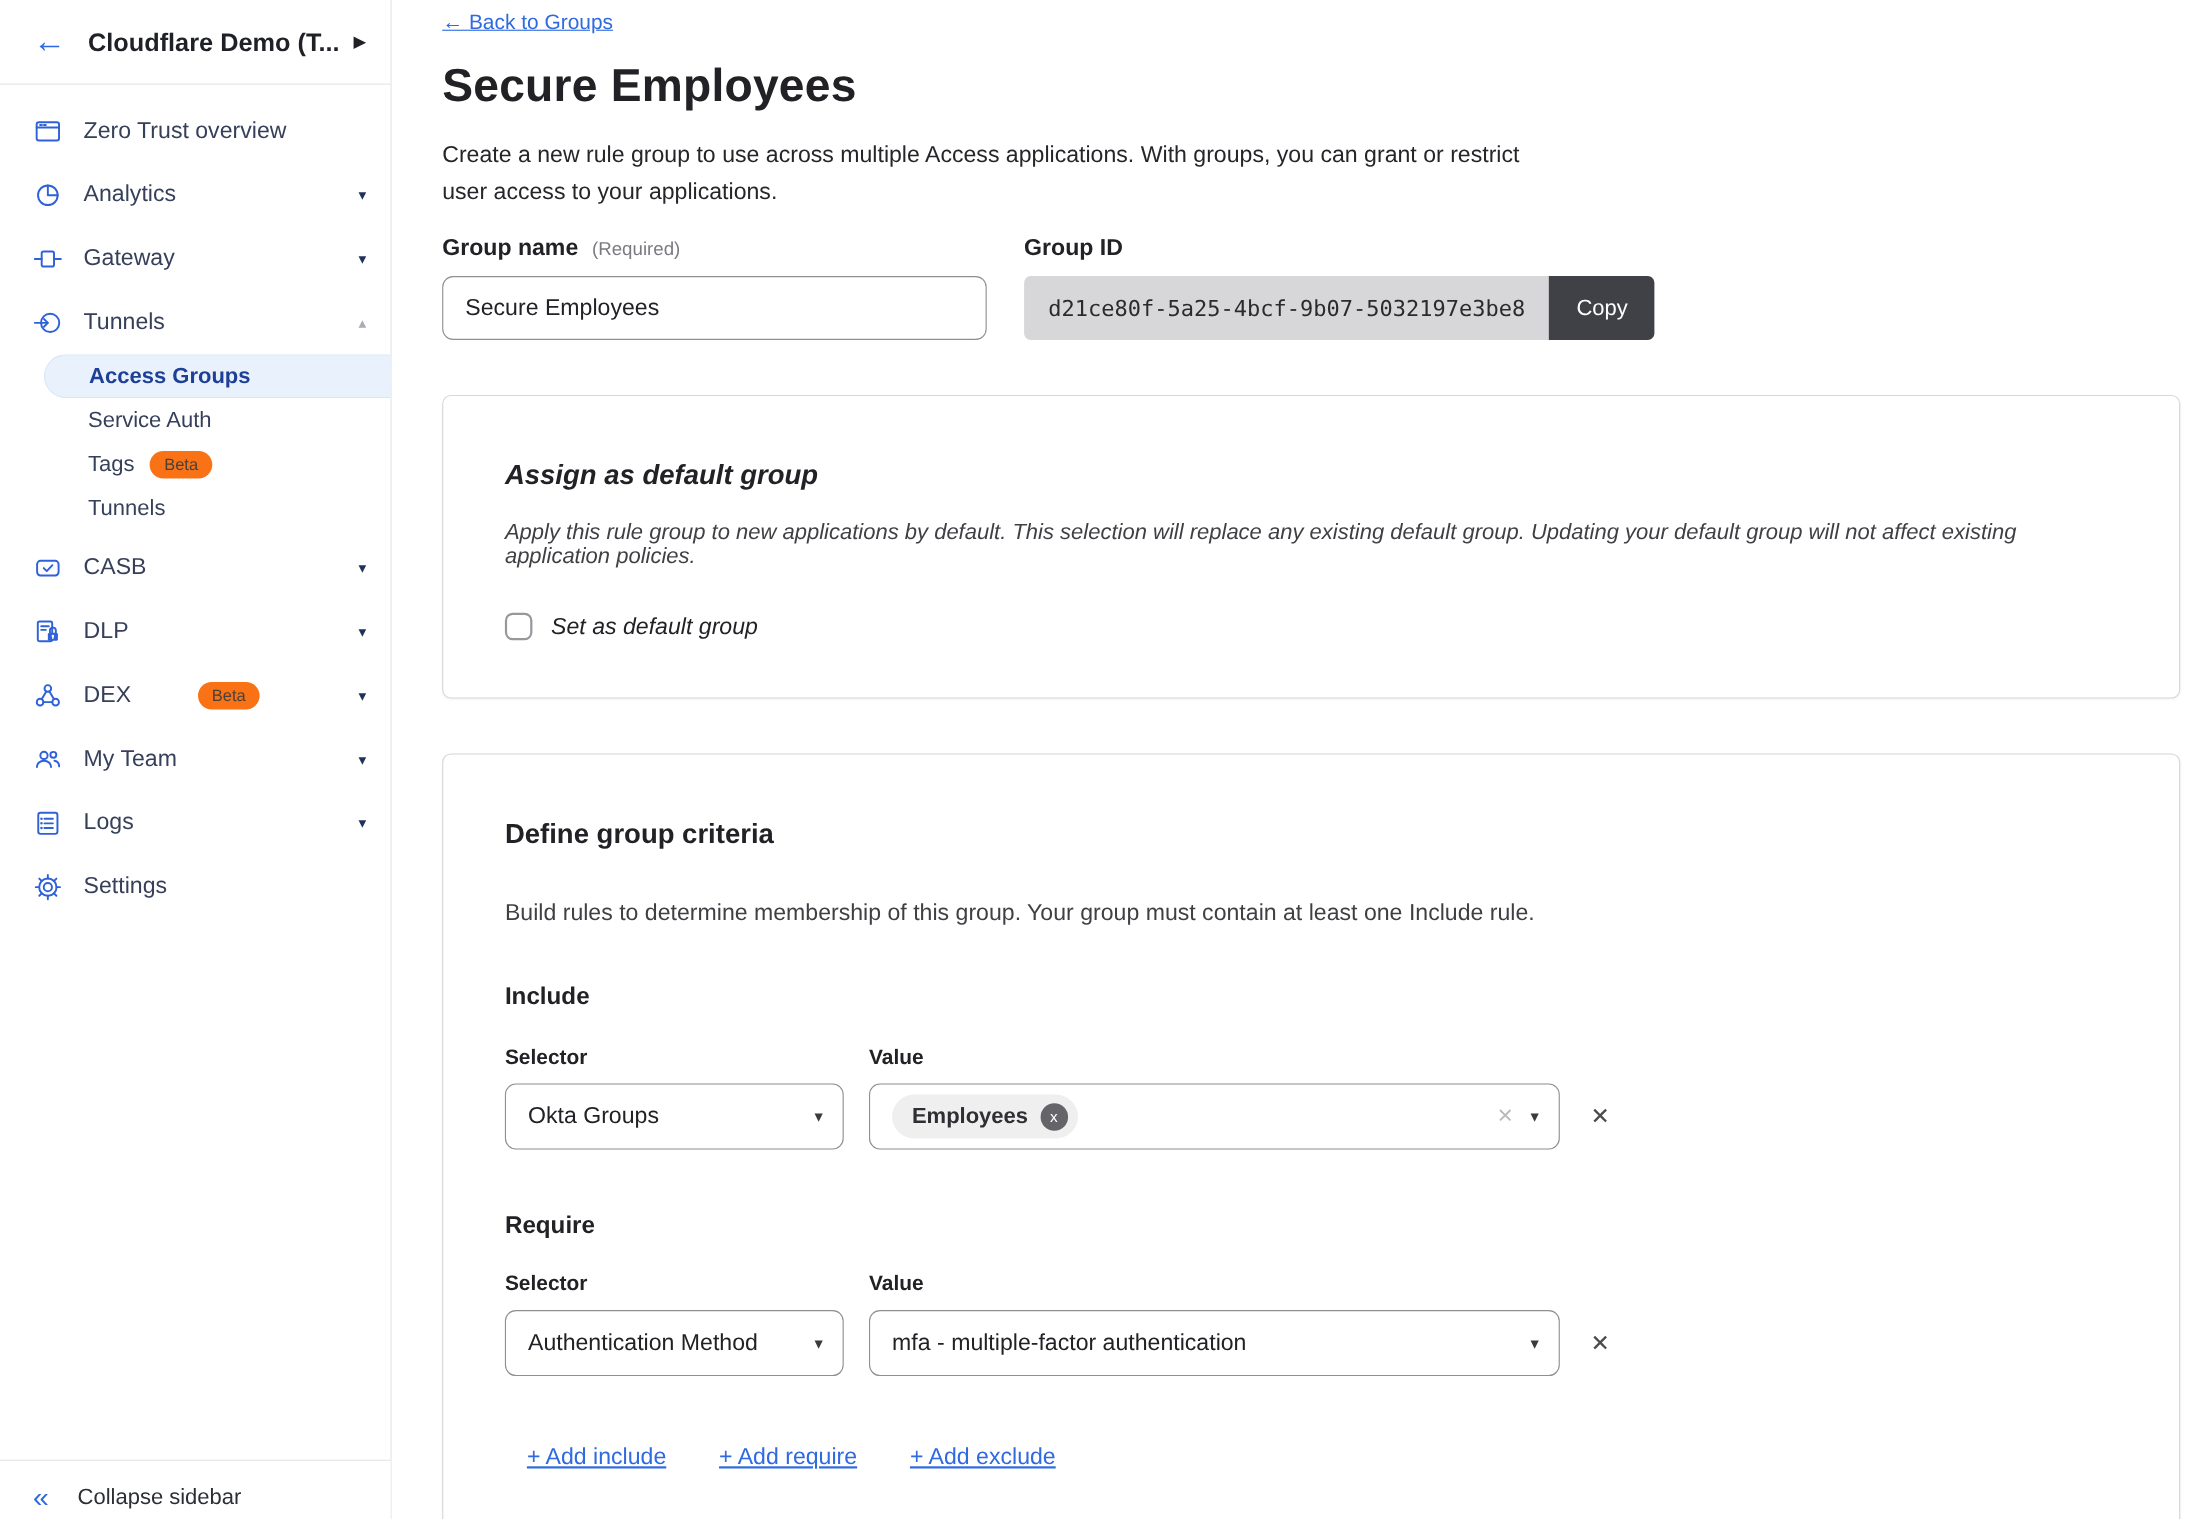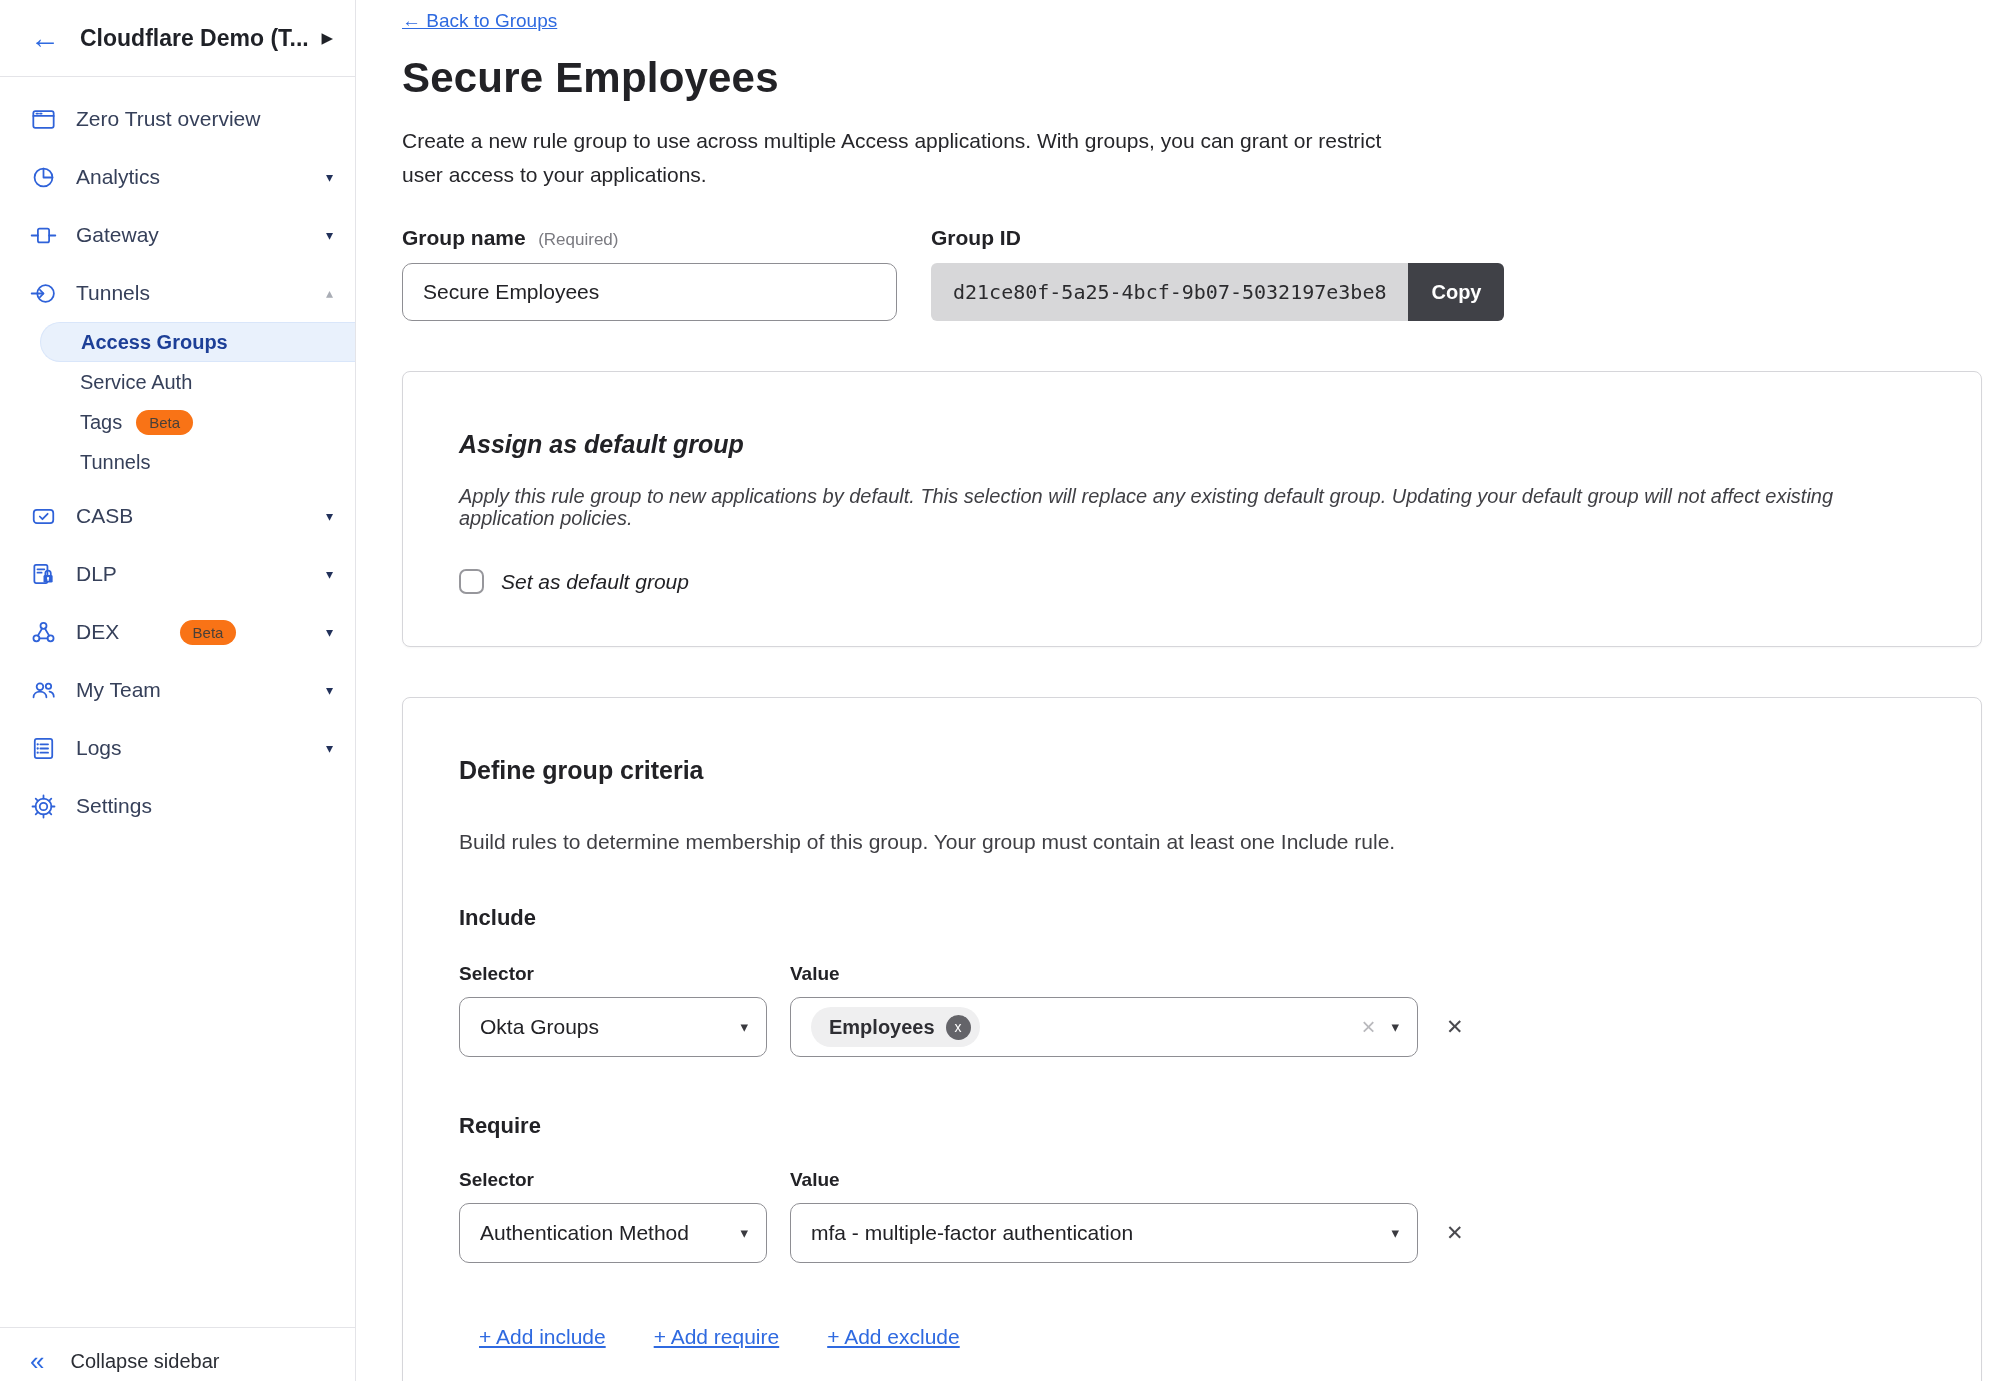--- a/index.html
+++ b/index.html
@@ -36,33 +36,33 @@
   .sb-collapse-lbl { font-size:20px; color:#2b2e35; }
   svg.nicon { stroke:#2f62d9; fill:none; stroke-width:1.7; stroke-linecap:round; stroke-linejoin:round; }
 
   
   .main { flex:1; padding:6px 0 0 46px; }
   a.link { color:#2f6ae0; text-decoration:underline; cursor:pointer; }
   .back-link { display:inline-block; font-size:19px; margin-top:4px; }
   h1.title { font-size:42px; font-weight:700; color:#222226; margin-top:22px; letter-spacing:.2px; }
   .intro { margin-top:22px; font-size:21px; line-height:34px; max-width:990px; color:#26262a; }
 
-  .form-row { display:flex; margin-top:34px; }
+  .form-row { display:flex; margin-top:22px; }
   .field-label { font-size:21px; font-weight:700; color:#222226; }
   .req-hint { font-size:17px; font-weight:400; color:#7a7a80; margin-left:8px; }
   .name-col { width:495px; }
   .name-input { margin-top:13px; width:495px; height:58px; border:1px solid #8e8e93;
     border-radius:10px; padding:0 20px; font-size:21px; color:#222226;
     font-family:"Liberation Sans", sans-serif; outline:none; background:#fff; }
   .id-col { margin-left:34px; }
   .id-box { margin-top:13px; display:flex; height:58px; }
   .id-value { background:#d7d7d9; color:#2b2b2e; font-family:"DejaVu Sans Mono", monospace;
     font-size:20px; display:flex; align-items:center; padding:0 22px; border-radius:6px 0 0 6px; }
   .copy-btn { width:96px; background:#404147; color:#fff; font-size:20px; border:none;
-    border-radius:0 6px 6px 0; cursor:pointer; font-family:"Liberation Sans", sans-serif;font-weight:bold; }
+    border-radius:0 6px 6px 0; cursor:pointer; font-family:"Liberation Sans", sans-serif; }
 
   .card { width:1580px; background:#fff; border:1px solid #d6d6da; border-radius:8px;
     box-shadow:0 1px 2px rgba(0,0,0,.04); padding:58px 60px 52px 56px; }
   .card1 { margin-top:50px;font-style:italic; }
   .card2 { margin-top:50px; padding-bottom:70px; }
   .card-title { font-size:25px; font-weight:700; color:#222226; }
   .card-desc { margin-top:26px; font-size:20px; line-height:22px; color:#3f3f44; max-width:1420px; }
   .card2 .card-desc { margin-top:46px; font-size:21px; }
 
   .chk-row { margin-top:40px; display:flex; align-items:center; cursor:pointer; }

